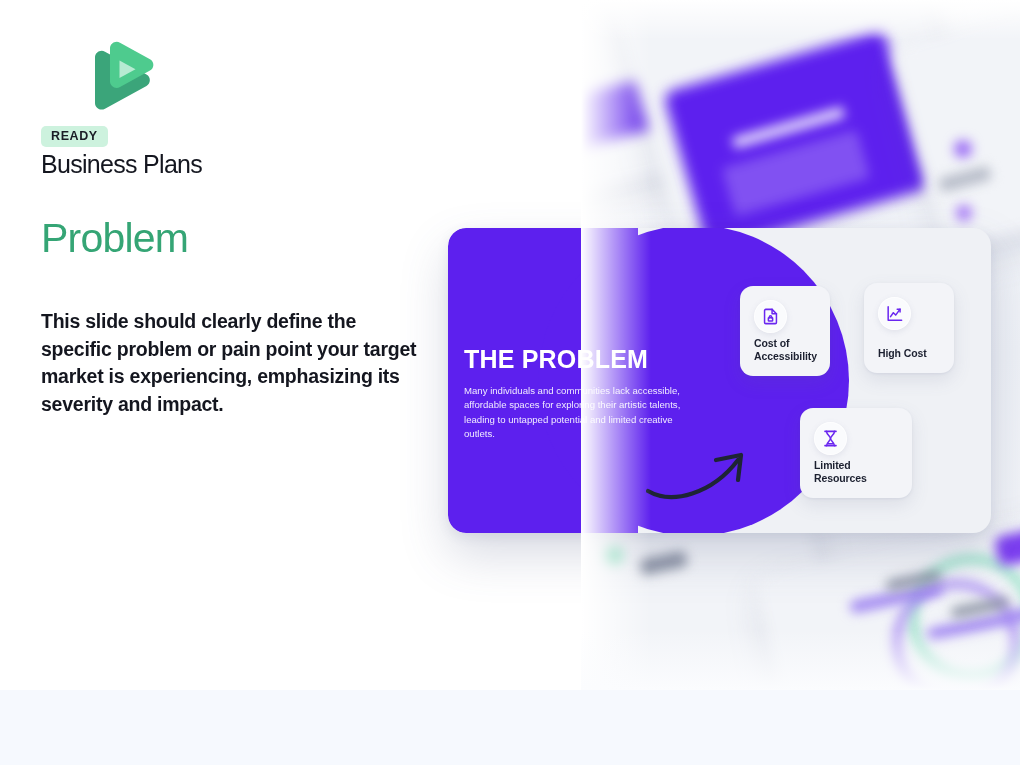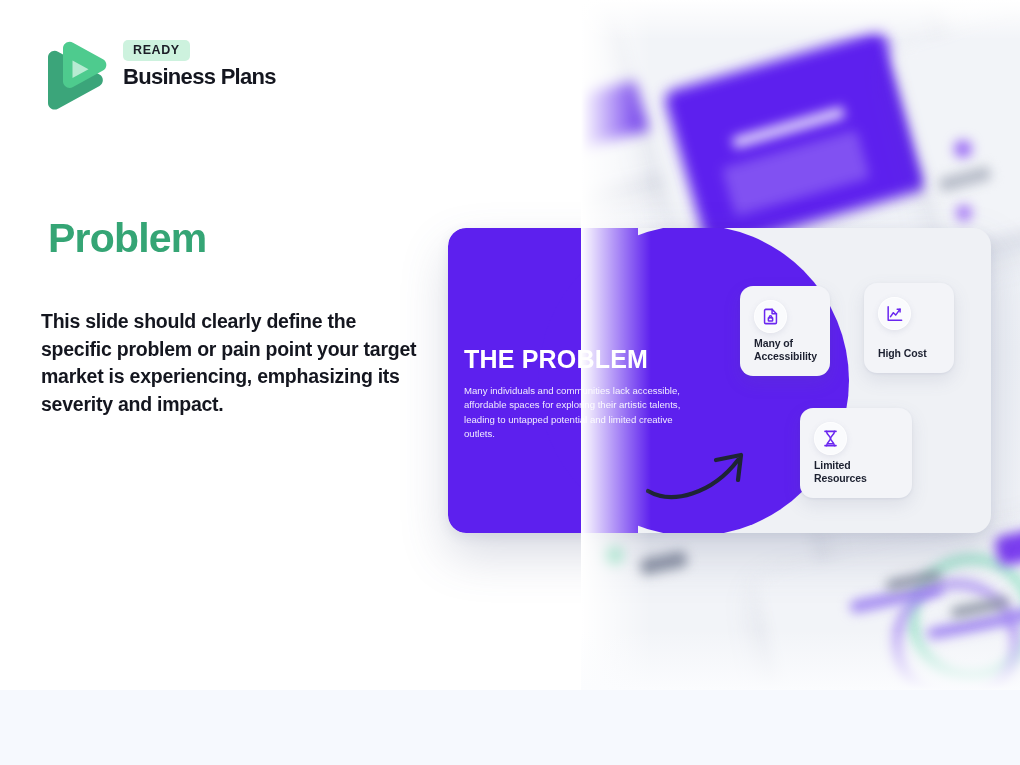--- a/index.html
+++ b/index.html
@@ -174,49 +174,51 @@
   .feat-a { left: 292px; top: 58px;  width: 90px; height: 90px; }
   .feat-b { left: 416px; top: 55px;  width: 90px; height: 90px; }
   .feat-c { left: 352px; top: 180px; width: 112px; height: 90px; }
 
   
   .logo-row {
     position: absolute;
     left: 41px;
     top: 40px;
     display: flex;
+    align-items: center;
     gap: 14px;
+    flex-direction: column;
   }
   .logo-mark { width: 68px; height: 72px; flex: 0 0 auto; }
   .brand-col { display: flex; flex-direction: column; gap: 4px; }
   .ready-badge {
     display: inline-block;
     align-self: flex-start;
     background: #cdf2de;
     color: #1b1d26;
     font-size: 12.5px;
     font-weight: 700;
     letter-spacing: .6px;
     padding: 3px 10px 4px 10px;
     border-radius: 5px;
   }
   .brand-name {
-    font-size: 22px;
-    font-weight: 700;
+    font-size: 25px;
+    font-weight: 400;
     color: #14161f;
     letter-spacing: -0.7px;
     line-height: 1.1;
   }
 
   .page-title {
     position: absolute;
-    left: 48px;
+    left: 41px;
     top: 218px;
     font-size: 41px;
-    font-weight: 700;
+    font-weight: 400;
     color: #35a575;
     letter-spacing: -0.8px;
     line-height: 1;
   }
 
   .body-block {
     position: absolute;
     left: 41px;
     width: 385px;
     font-size: 19.5px;
@@ -290,21 +292,21 @@
       <div class="feat-inner">
         <div class="feat-icon-wrap">
           <svg width="19" height="19" viewBox="0 0 24 24" fill="none" stroke="#6a26f0" stroke-width="1.9" stroke-linecap="round" stroke-linejoin="round">
             <path d="M14 3H6a1.5 1.5 0 0 0-1.5 1.5v15A1.5 1.5 0 0 0 6 21h12a1.5 1.5 0 0 0 1.5-1.5V8.5z"></path>
             <path d="M14 3v5.5h5.5"></path>
             <rect x="9.3" y="13.6" width="5.4" height="4.2" rx="0.7"></rect>
             <path d="M10.6 13.6v-1.2a1.4 1.4 0 0 1 2.8 0v1.2"></path>
           </svg>
         </div>
         <div class="feat-label">
-          <span>Many of</span><br>
+          <span>Cost of</span><br>
           <span>Accessibility</span>
         </div>
       </div>
     </div>
 
     <div class="feat feat-b">
       <div class="feat-inner">
         <div class="feat-icon-wrap">
           <svg width="19" height="19" viewBox="0 0 24 24" fill="none" stroke="#6a26f0" stroke-width="1.9" stroke-linecap="round" stroke-linejoin="round">
             <path d="M4 3.5v17h17"></path>

